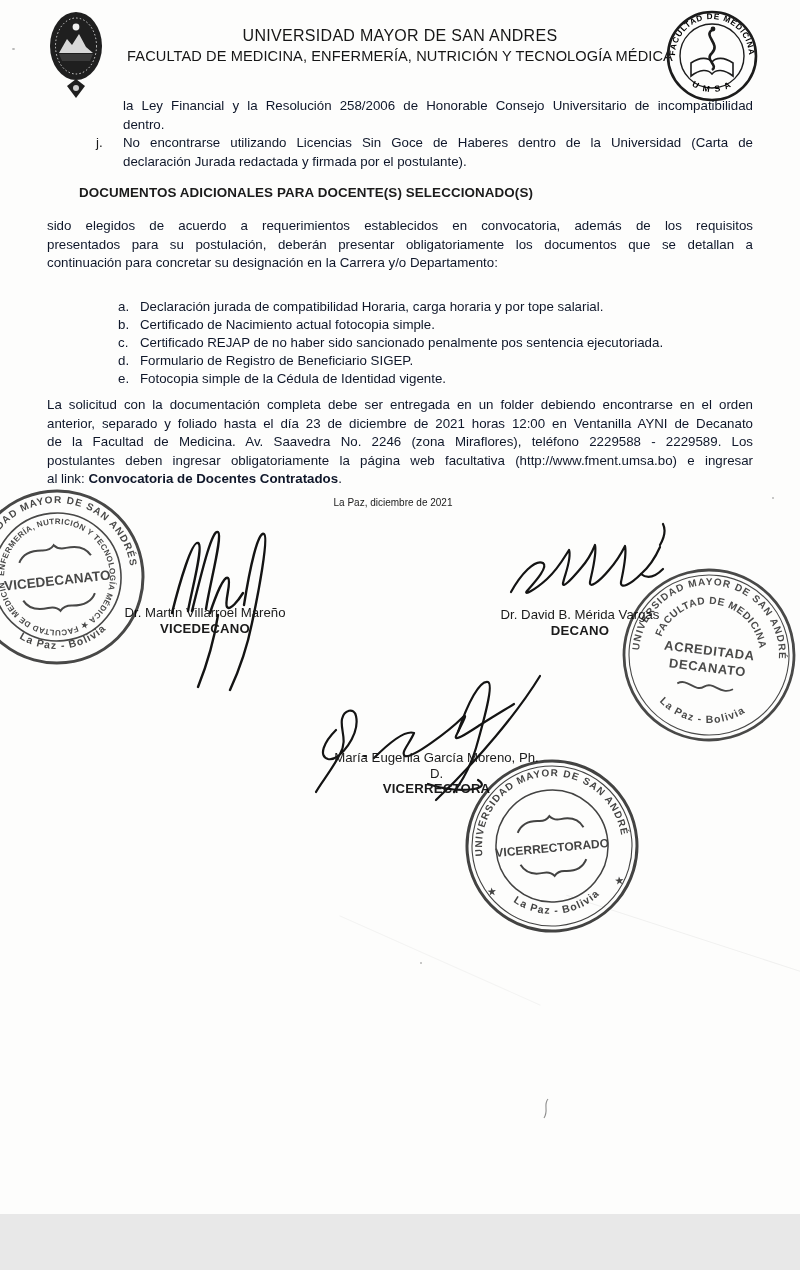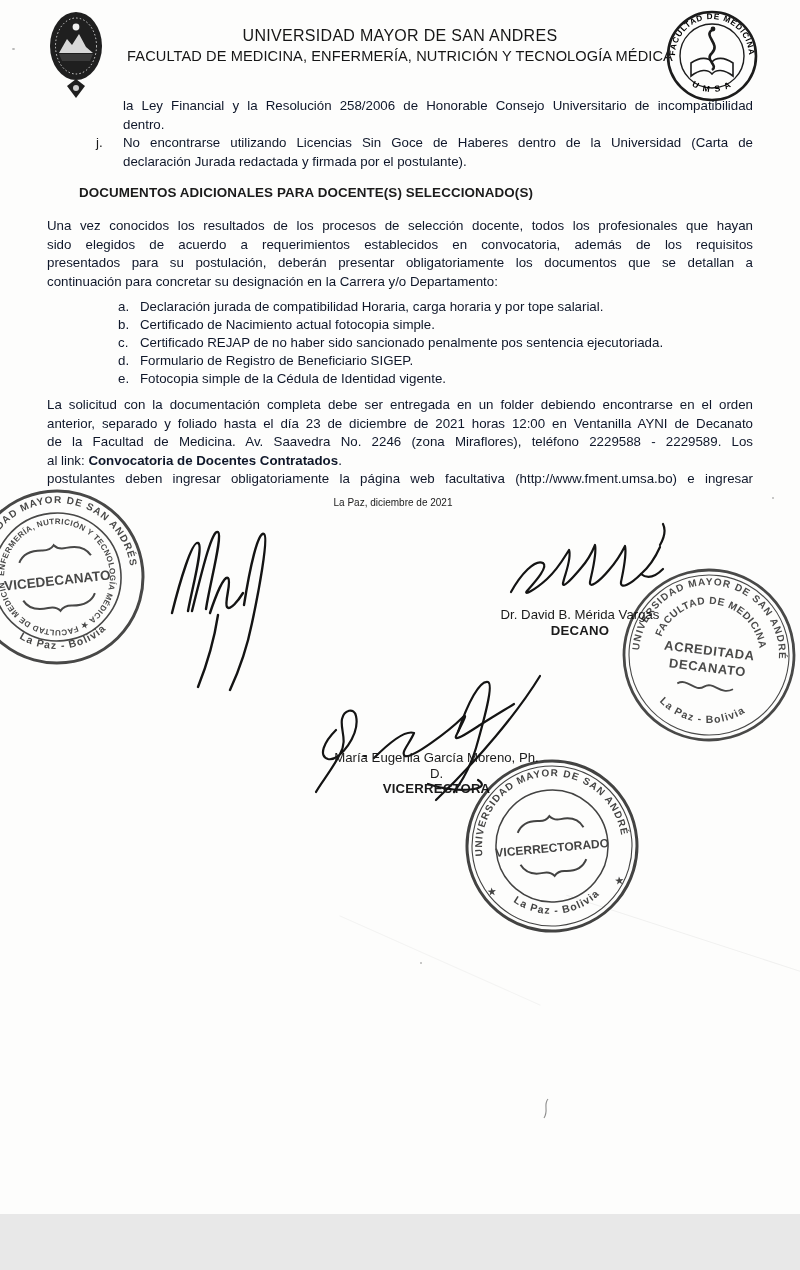--- a/index.html
+++ b/index.html
@@ -78,21 +78,20 @@
 
   <div class="marker" style="left:96px; top:134px;">j.</div>
   <div class="tblock" style="left:123px; top:134px; width:630px;">
     <div class="ln">No encontrarse utilizando Licencias Sin Goce de Haberes dentro de la Universidad (Carta de</div>
     <div class="ln last">declaración Jurada redactada y firmada por el postulante).</div>
   </div>
 
   <div class="heading" style="left:47px; top:185px;">DOCUMENTOS ADICIONALES PARA DOCENTE(S) SELECCIONADO(S)</div>
 
   <div class="tblock" style="left:47px; top:217px; width:706px;">
-    <div class="ln">Una vez conocidos los resultados de los procesos de selección docente, todos los profesionales que hayan</div>
     <div class="ln">sido elegidos de acuerdo a requerimientos establecidos en convocatoria, además de los requisitos</div>
     <div class="ln">presentados para su postulación, deberán presentar obligatoriamente los documentos que se detallan a</div>
     <div class="ln last">continuación  para concretar su designación en la Carrera y/o Departamento:</div>
   </div>
 
   <div class="tblock" style="left:118px; top:298px; width:620px;">
     <div class="li-row">
       <span class="li-m">a.</span>
       <span>Declaración jurada de compatibilidad Horaria, carga horaria y por tope salarial.</span>
     </div>
@@ -111,22 +110,22 @@
     <div class="li-row">
       <span class="li-m">e.</span>
       <span>Fotocopia simple de la Cédula de Identidad vigente.</span>
     </div>
   </div>
 
   <div class="tblock" style="left:47px; top:396px; width:706px;">
     <div class="ln">La solicitud con la documentación completa debe ser entregada en un folder debiendo encontrarse en el orden</div>
     <div class="ln">anterior, separado y foliado hasta el día 23 de diciembre de 2021 horas 12:00 en Ventanilla AYNI de Decanato</div>
     <div class="ln">de la Facultad de Medicina.  Av. Saavedra No. 2246 (zona Miraflores), teléfono 2229588 - 2229589. Los</div>
+    <div class="ln">postulantes deben ingresar obligatoriamente la página web facultativa (http://www.fment.umsa.bo) e ingresar</div>
     <div class="ln last"><span>al link: </span><span class="b">Convocatoria de Docentes Contratados</span><span>.</span></div>
-    <div class="ln">postulantes deben ingresar obligatoriamente la página web facultativa (http://www.fment.umsa.bo) e ingresar</div>
   </div>
 
   <div class="dateline">La Paz, diciembre de 2021</div>
 
   <svg class="sig" style="left:158px; top:515px;" width="140" height="185" viewBox="0 0 140 185">
     <g stroke-width="2.4">
       <path d="M14,98 C22,66 34,26 40,28 C46,30 34,74 30,96"></path>
       <path d="M34,96 C44,56 54,14 60,17 C65,20 52,68 48,94"></path>
       <path d="M52,98 C58,80 66,60 70,63 C74,66 66,88 69,92 C72,96 80,86 85,78"></path>
       <path d="M86,90 C92,52 100,16 106,19 C111,22 100,80 94,108 C88,138 78,162 72,175"></path>
@@ -146,20 +145,24 @@
     <g stroke-width="2.2">
       <path d="M28,58 C16,70 10,84 20,87 C32,90 52,62 48,44 C46,35 36,38 34,47 C32,58 40,68 32,82 C24,98 12,112 8,120"></path>
       <path d="M56,84 l2,0"></path>
       <path d="M66,86 C82,70 98,58 106,61 C102,71 92,81 97,84 C104,87 142,58 154,46 C162,38 152,55 148,64 C146,70 158,62 172,53 C186,44 198,37 206,32"></path>
       <path d="M150,60 C160,30 172,8 180,10 C186,12 176,48 168,76 C162,96 152,112 146,120"></path>
       <path d="M232,4 C210,40 170,88 128,128"></path>
       <path d="M120,112 C150,122 186,118 170,108"></path>
     </g>
   </svg>
 
+  <div class="nameblock" style="left:105px; top:605px; width:200px;">
+    <div>Dr. Martín Villarroel Mareño</div>
+    <div class="t">VICEDECANO</div>
+  </div>
   <div class="nameblock" style="left:334px; top:750px; width:205px;">
     <div>María Eugenia García Moreno, Ph. D.</div>
     <div class="t">VICERRECTORA</div>
   </div>
   <div class="nameblock" style="left:480px; top:607px; width:200px;">
     <div>Dr. David B. Mérida Vargas</div>
     <div class="t">DECANO</div>
   </div>
 
   <svg class="stamp" style="left:-33px; top:487px; transform:rotate(-6deg); opacity:.88;" width="180" height="180" viewBox="-90 -90 180 180">

